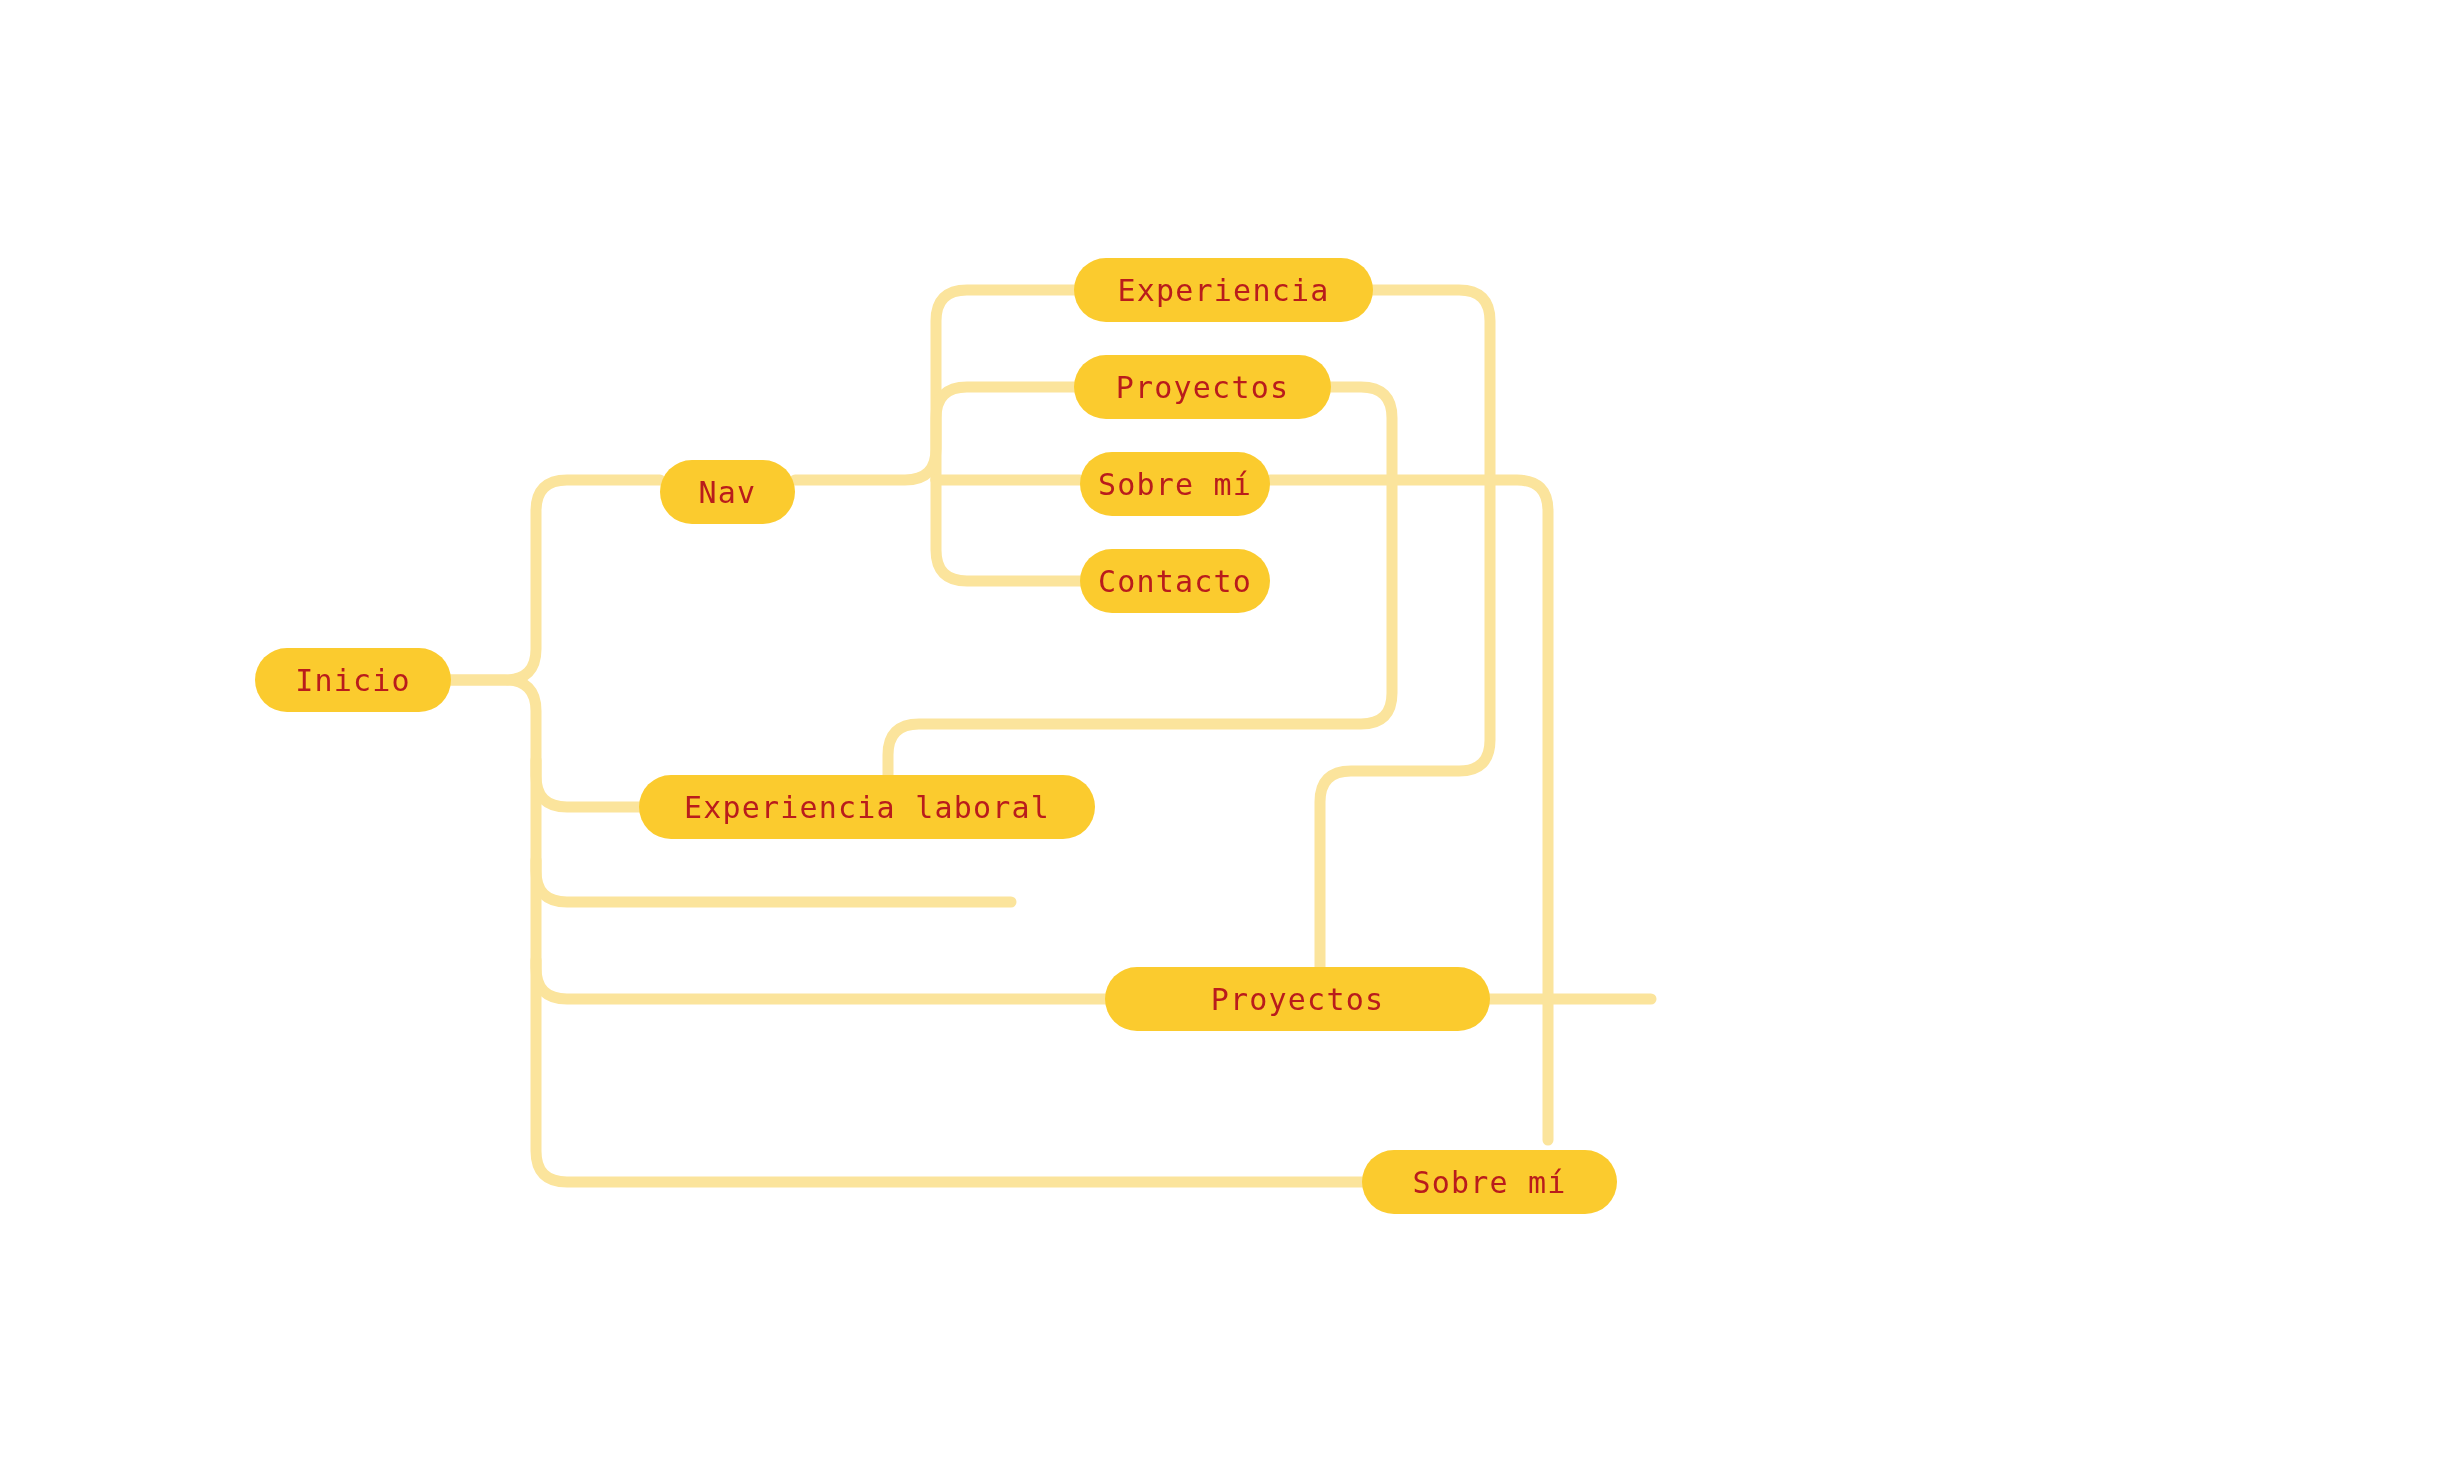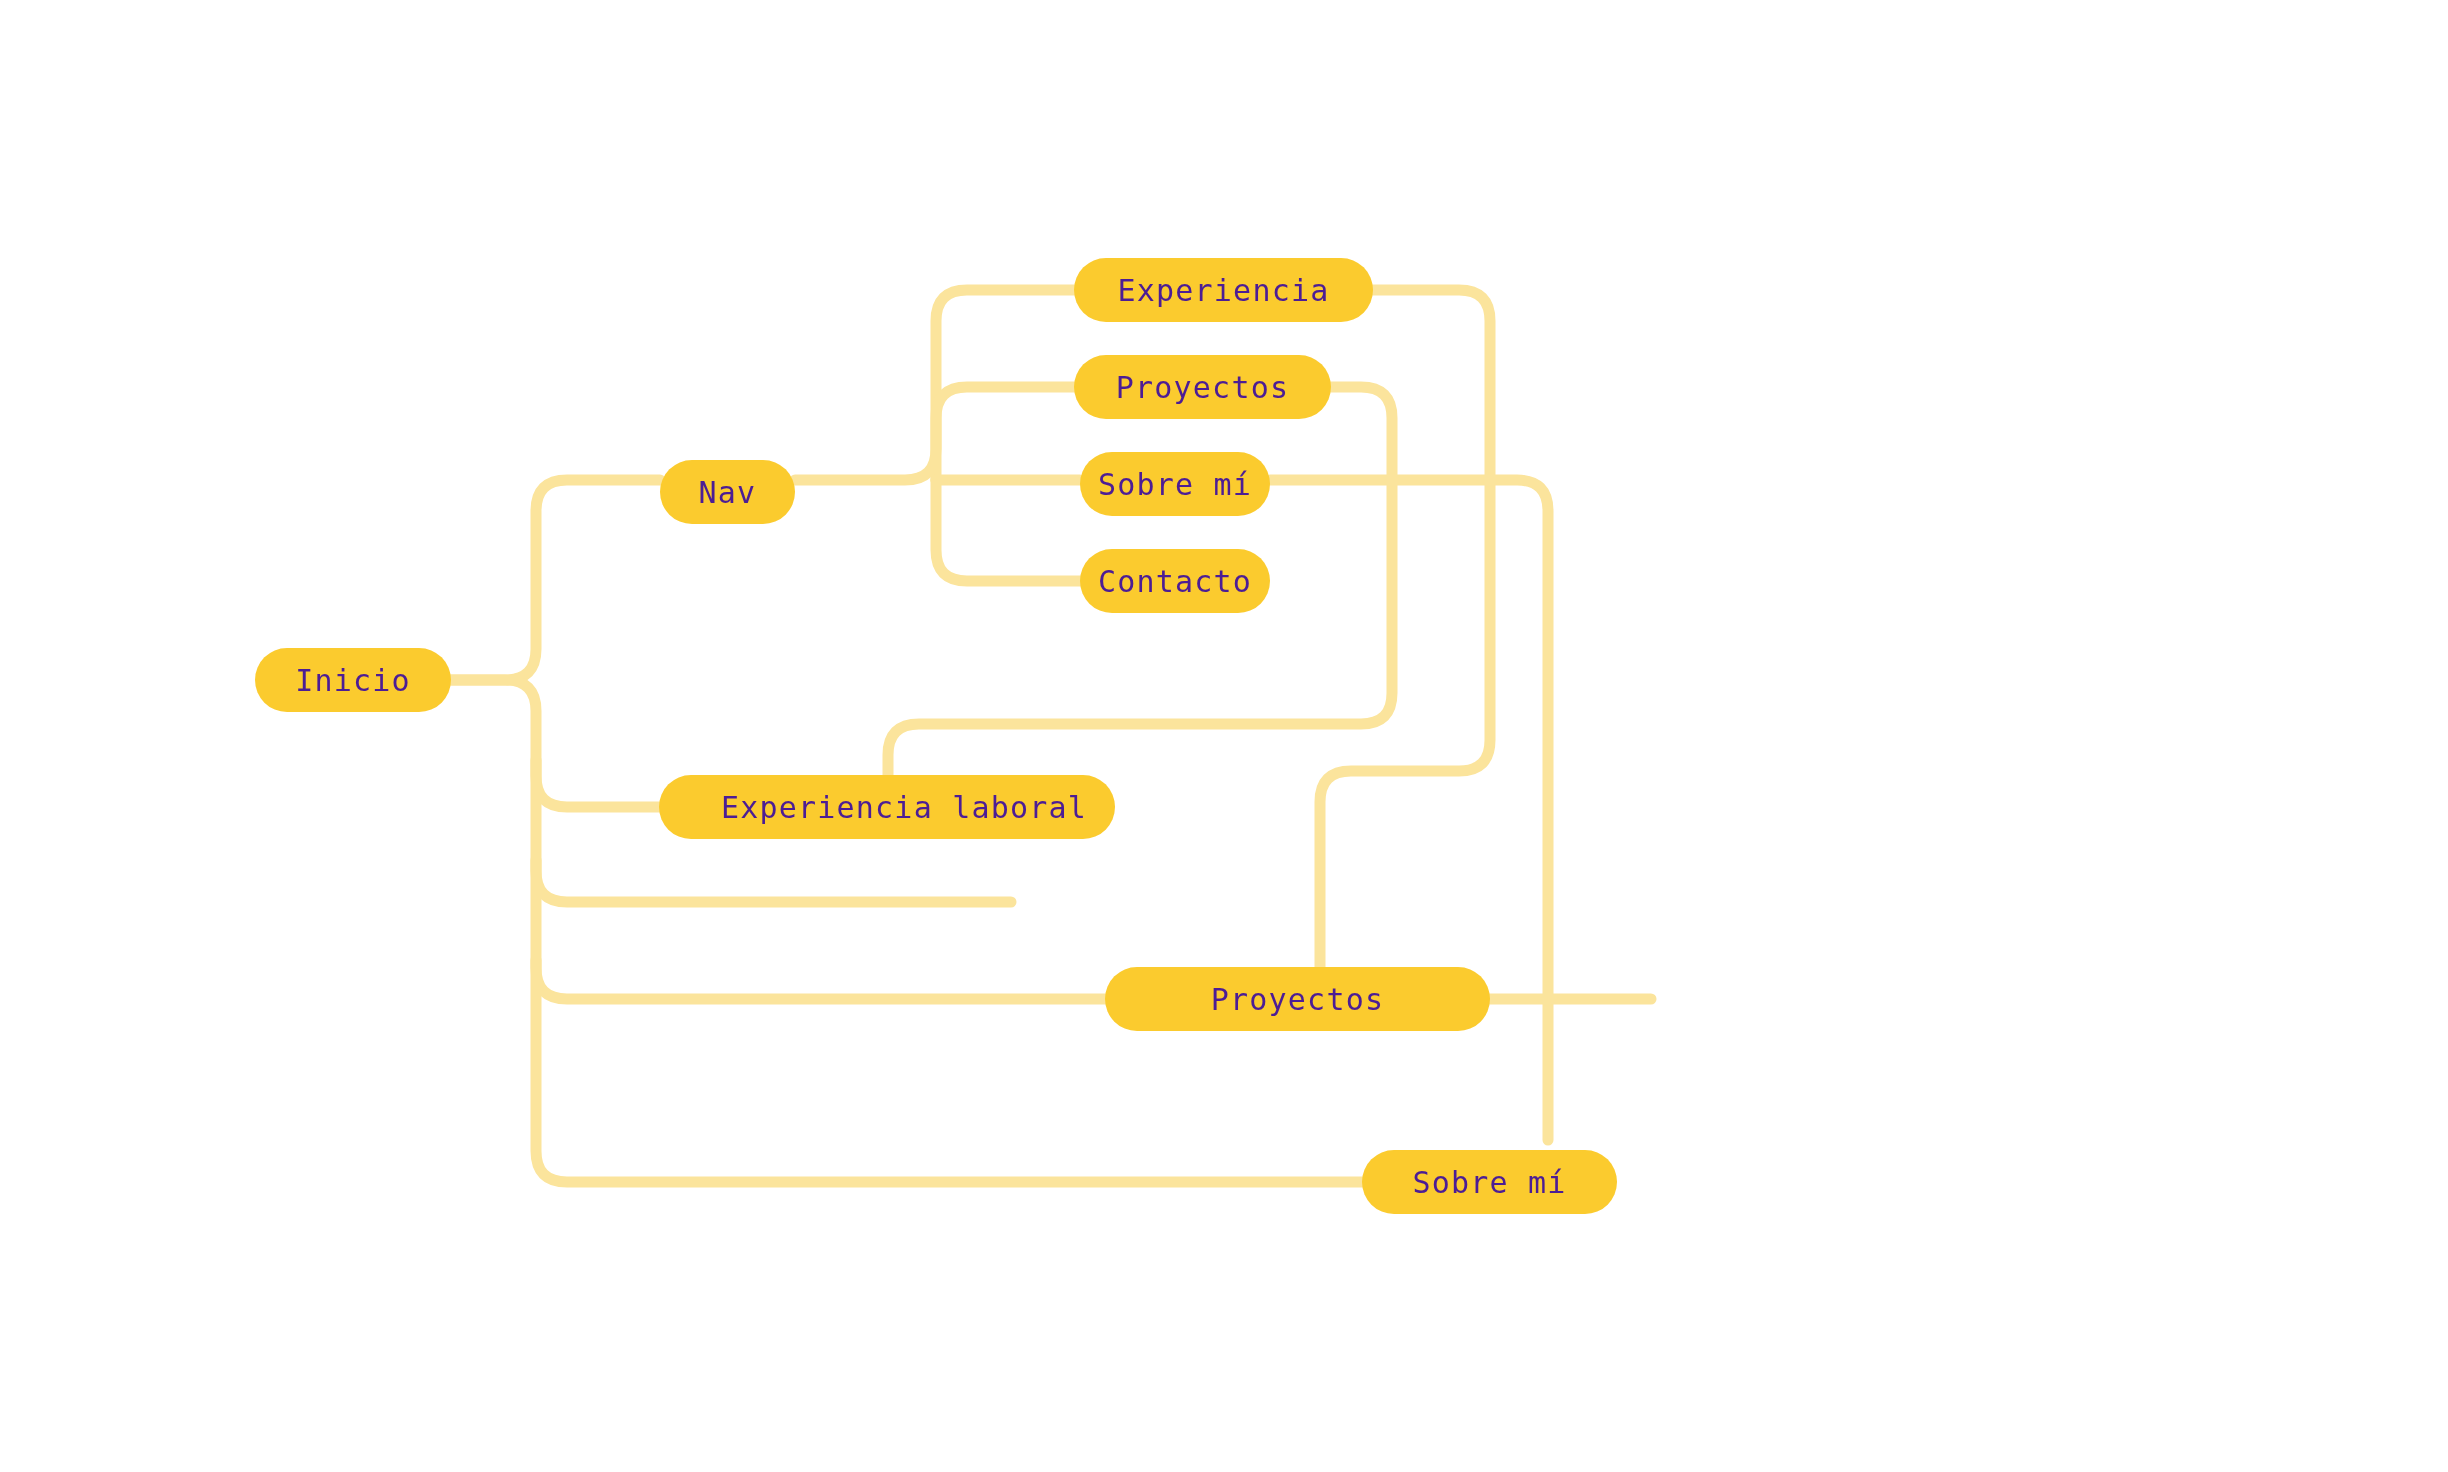--- a/index.html
+++ b/index.html
@@ -32,21 +32,21 @@
     stroke-width: 11;
     stroke-linecap: round;
     stroke-linejoin: round;
   }
   .node {
     position: absolute;
     display: flex;
     align-items: center;
     justify-content: center;
     background: #FBCB2E;
-    color: #4c1d95;
+    color: #b91c1c;
     border-radius: 34px;
     font-family: "DejaVu Sans Mono", "Liberation Mono", monospace;
     font-size: 30px;
     letter-spacing: 1.2px;
     white-space: nowrap;
     box-sizing: border-box;
     padding: 0 28px;
     height: 64px;
   }
 </style>
@@ -102,21 +102,21 @@
   </div>
 
   <div class="node" style="left:1080px; top:452px; width:190px;">
     <span>Sobre mí</span>
   </div>
 
   <div class="node" style="left:1080px; top:549px; width:190px;">
     <span>Contacto</span>
   </div>
 
-  <div class="node" style="left:659px; top:775px; width:456px;justify-content:flex-end;">
+  <div class="node" style="left:639px; top:775px; width:456px;">
     <span>Experiencia laboral</span>
   </div>
 
 
   <div class="node" style="left:1105px; top:967px; width:385px;">
     <span>Proyectos</span>
   </div>
 
 
   <div class="node" style="left:1362px; top:1150px; width:255px;">

